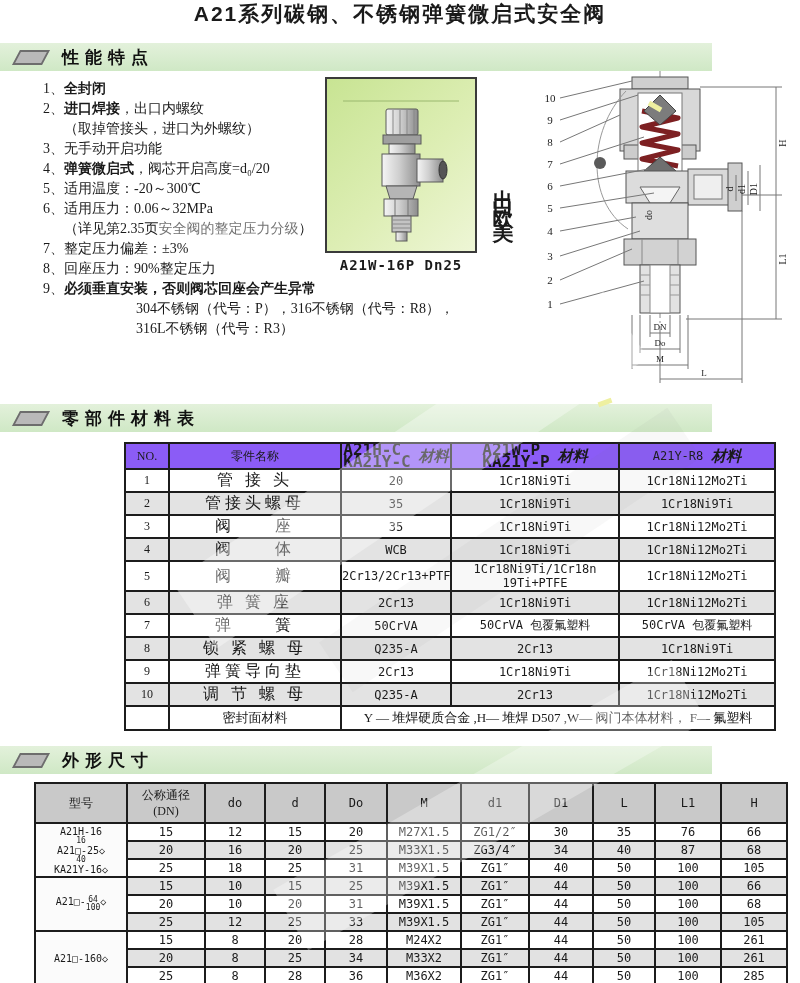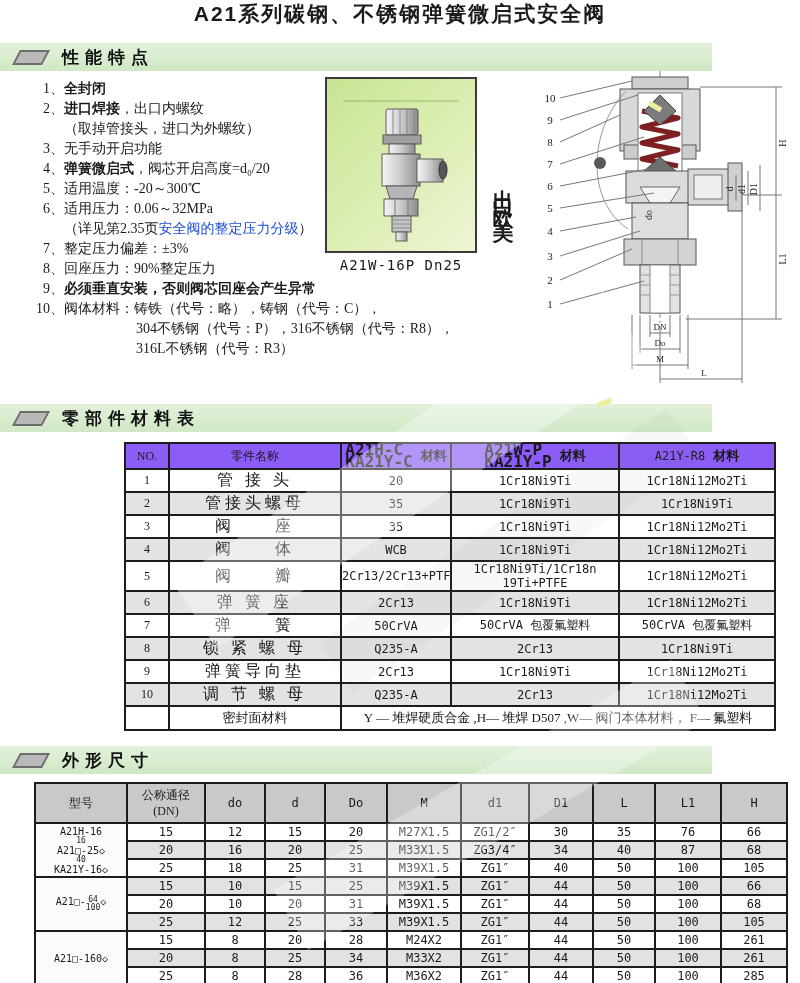--- a/index.html
+++ b/index.html
@@ -20,48 +20,48 @@
   .secbar h2 { margin-left:16px; font-family:"Liberation Sans", sans-serif;
     font-size:17px; font-weight:bold; letter-spacing:6px; color:#111; }
 
   
   .features-region { position:relative; height:318px; }
   .feat-list { position:absolute; left:16px; top:8px; width:530px; font-size:14px; line-height:20px; }
   .feat { display:flex; }
   .fno { width:48px; flex:none; text-align:right; white-space:pre; }
   .fb { font-weight:bold; }
   .cont { margin-left:72px; }
-  .link { color:#1d4ed8; cursor:pointer; }
+  .link { color:#737373; cursor:pointer; }
 
   
   .photo-box { position:absolute; left:325px; top:6px; width:152px; height:176px;
     border:2px solid #3a3a3a; background:linear-gradient(135deg,#c8e493 0%,#ddeeb4 55%,#eef6d6 100%); }
   .photo-caption { position:absolute; left:320px; top:186px; width:162px; text-align:center;
-    font-family:"DejaVu Sans Mono", monospace; font-size:14px; letter-spacing:1px; }
+    font-family:"DejaVu Sans Mono", monospace; font-size:14px; letter-spacing:1px;font-weight:bold; }
 
   
   .export-vert { position:absolute; left:489px; top:102px; writing-mode:vertical-rl;
     font-weight:bold; font-size:21px; letter-spacing:10px; font-family:"Liberation Sans", sans-serif; }
 
   
   .drawing { position:absolute; left:536px; top:0px; }
 
   
   table { border-collapse:collapse; table-layout:fixed; }
   td,th { border:2px solid #1c1c1c; text-align:center; vertical-align:middle; overflow:hidden; }
   .mono { font-family:"DejaVu Sans Mono", monospace; }
 
   .parts-wrap { margin:10px 0 0 124px; position:relative; }
   .parts-table { width:650px; font-size:12px; }
   .parts-table th { background:#8b5cf6; font-weight:normal; height:26px; }
   .parts-table td { height:19px; }
   .parts-table tr.g td { background:#e3e3e3; }
   .hdr-split { display:flex; align-items:center; justify-content:center; gap:8px; }
   .hdr-stack { font-family:"DejaVu Sans Mono", monospace; font-size:16px; line-height:12px; text-align:left;font-weight:bold; }
-  .hdr-mat { font-size:13px; font-weight:bold; }
+  .hdr-mat { font-size:15px; font-weight:bold;font-style:italic; }
   .name-cell { letter-spacing:4px; font-size:16px; }
   .seal-row td { height:24px; font-size:13px; }
 
   .dim-wrap { margin:8px 0 0 34px; position:relative; }
   .dim-table { width:752px; font-size:12px; }
   .dim-table th { background:#c9c9c9; font-weight:normal; height:40px; font-size:12px; }
   .dim-table td { height:18px; }
   .dim-table tr.g td { background:#e2e2e2; }
   .model-cell { background:#fbfbfb !important; font-family:"DejaVu Sans Mono", monospace;
     font-size:10px; line-height:11px; }
@@ -136,24 +136,20 @@
           <span class="fno">7、</span>
           <span>整定压力偏差：±3%</span>
         </div>
       <div class="feat">
           <span class="fno">8、</span>
           <span>回座压力：90%整定压力</span>
         </div>
       <div class="feat">
           <span class="fno">9、</span>
           <span class="fb">必须垂直安装，否则阀芯回座会产生异常</span>
-        </div>
-      <div class="feat">
-          <span class="fno">10、</span>
-          <span>阀体材料：铸铁（代号：略），铸钢（代号：C），</span>
         </div>
       <div class="feat">
           <span class="fno"></span>
           <span class="cont">304不锈钢（代号：P），316不锈钢（代号：R8），</span>
         </div>
       <div class="feat">
           <span class="fno"></span>
           <span class="cont">316L不锈钢（代号：R3）</span>
         </div>
     </div>

